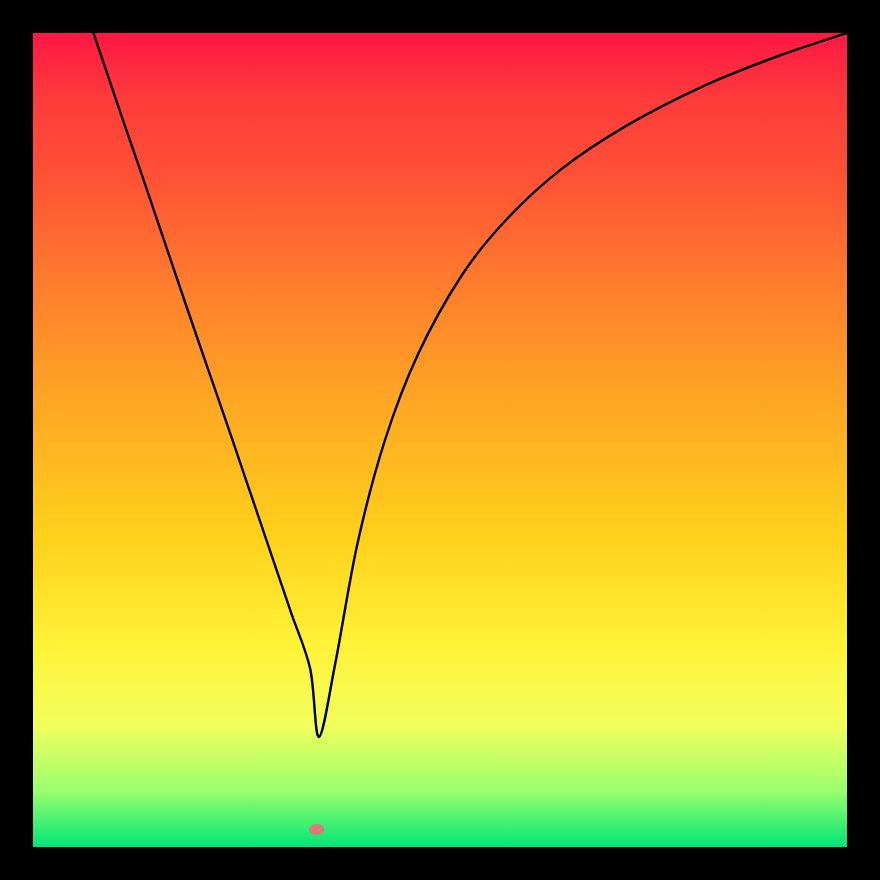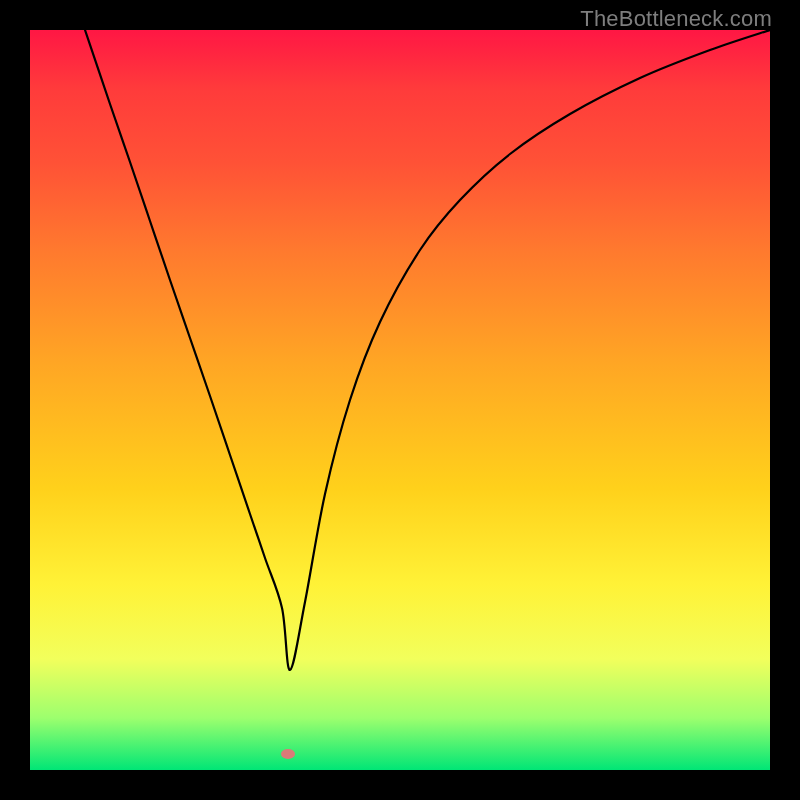--- a/index.html
+++ b/index.html
@@ -53,20 +53,19 @@
   }
   .marker {
     fill: #da7b78;
     stroke: none;
   }
 </style>
 </head>
 <body>
 
 <div class="frame">
-  <div class="watermark">TheBottleneck.com</div>
   <div class="plot-area">
     <svg class="svg-layer" viewBox="0 0 740 740" preserveAspectRatio="none">
       <path id="curve-path" class="curve" d="M 55 0 C 59.2 12.3, 72.5 52.0, 80 74 C 87.5 96.0, 93.3 112.5, 100 132 C 106.7 151.5, 113.3 171.3, 120 191 C 126.7 210.7, 133.3 230.5, 140 250 C 146.7 269.5, 153.3 288.7, 160 308 C 166.7 327.3, 173.3 346.5, 180 366 C 186.7 385.5, 193.3 405.3, 200 425 C 206.7 444.7, 214.2 466.8, 220 484 C 225.8 501.2, 229.7 512.3, 235 528 C 240.3 543.7, 247.8 559.3, 252 578 C 256.2 596.7, 256.2 641.0, 260 640 C 263.8 639.0, 269.2 601.3, 275 572 C 280.8 542.7, 287.5 497.7, 295 464 C 302.5 430.3, 310.8 398.7, 320 370 C 329.2 341.3, 338.3 317.0, 350 292 C 361.7 267.0, 376.7 240.3, 390 220 C 403.3 199.7, 415.0 186.0, 430 170 C 445.0 154.0, 461.7 138.3, 480 124 C 498.3 109.7, 518.3 96.7, 540 84 C 561.7 71.3, 586.7 58.7, 610 48 C 633.3 37.3, 658.3 28.0, 680 20 C 701.7 12.0, 730.0 3.3, 740 0"></path>
       <ellipse id="marker-dot" class="marker" rx="7" ry="5" cx="258" cy="724"></ellipse>
     </svg>
   </div>
 </div>
 
 </body></html>

